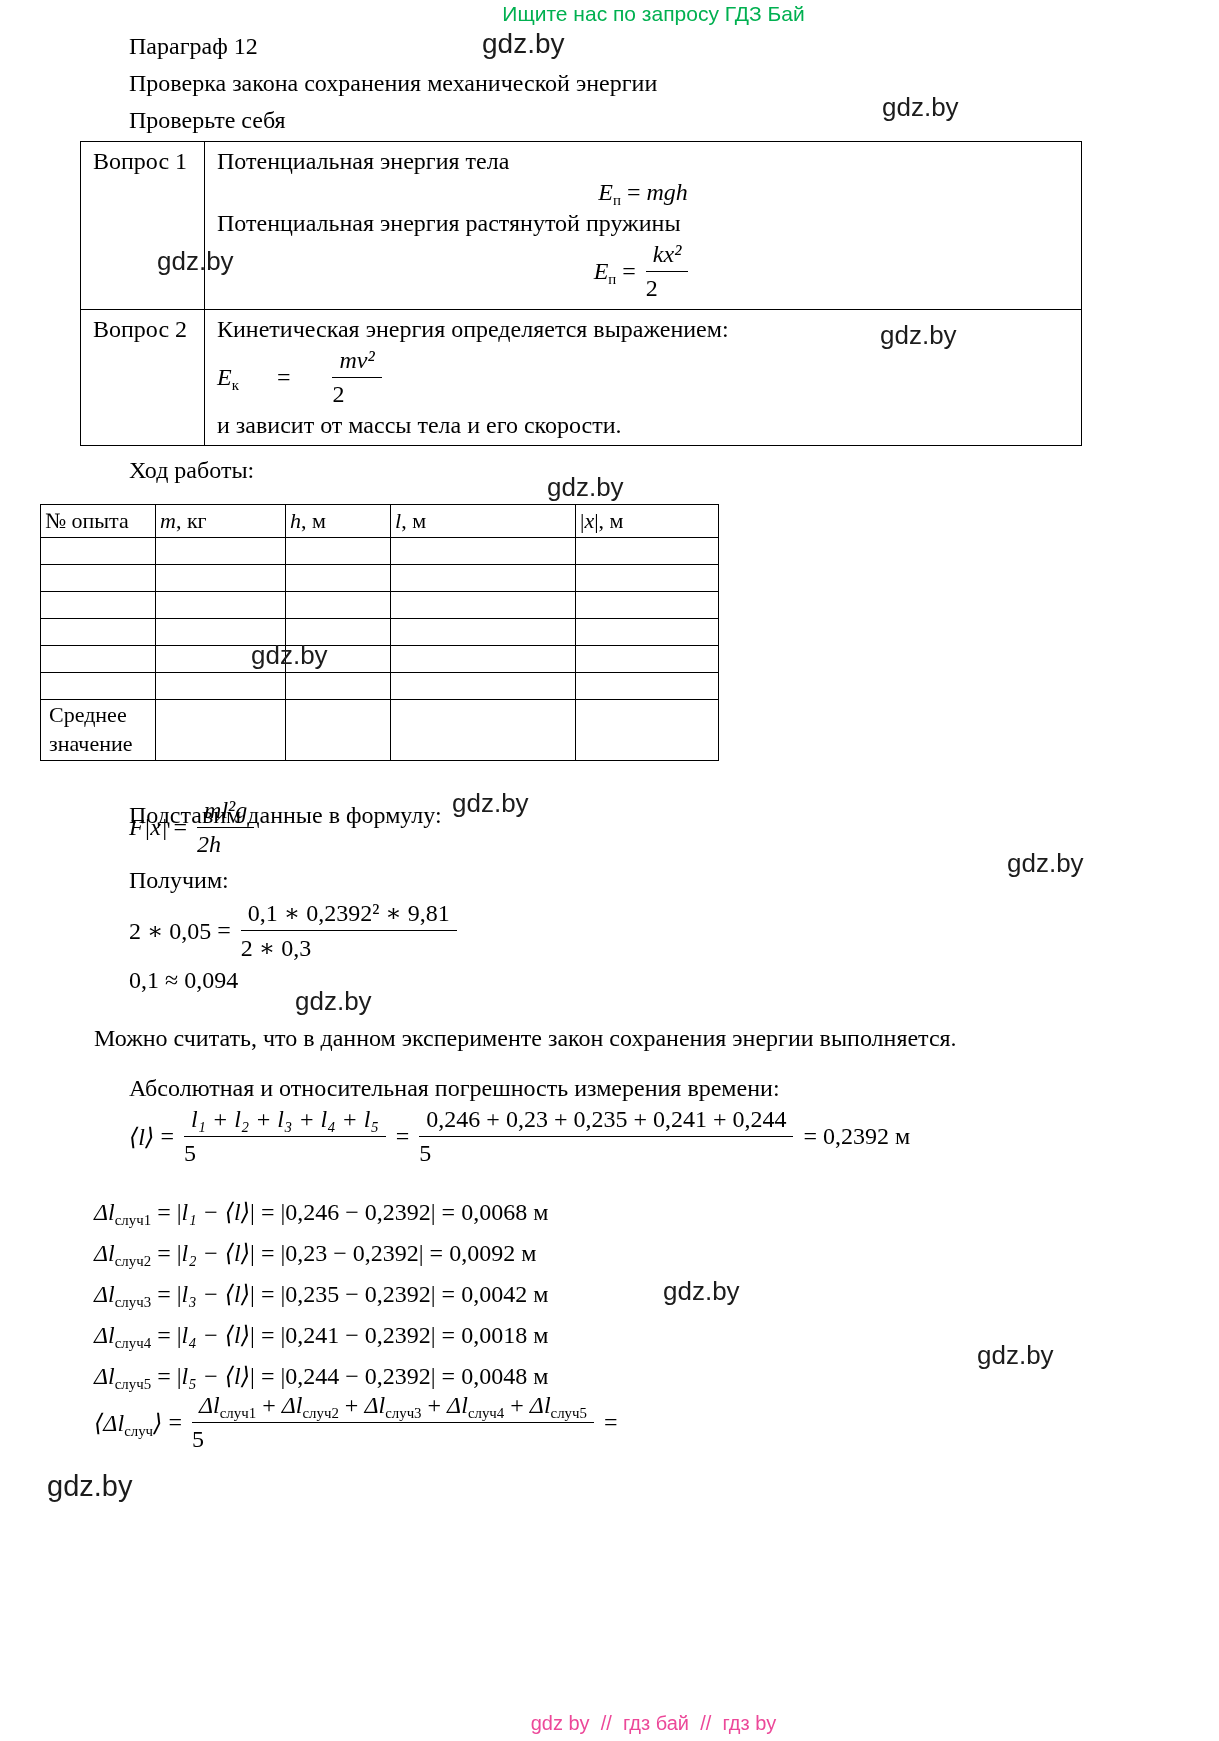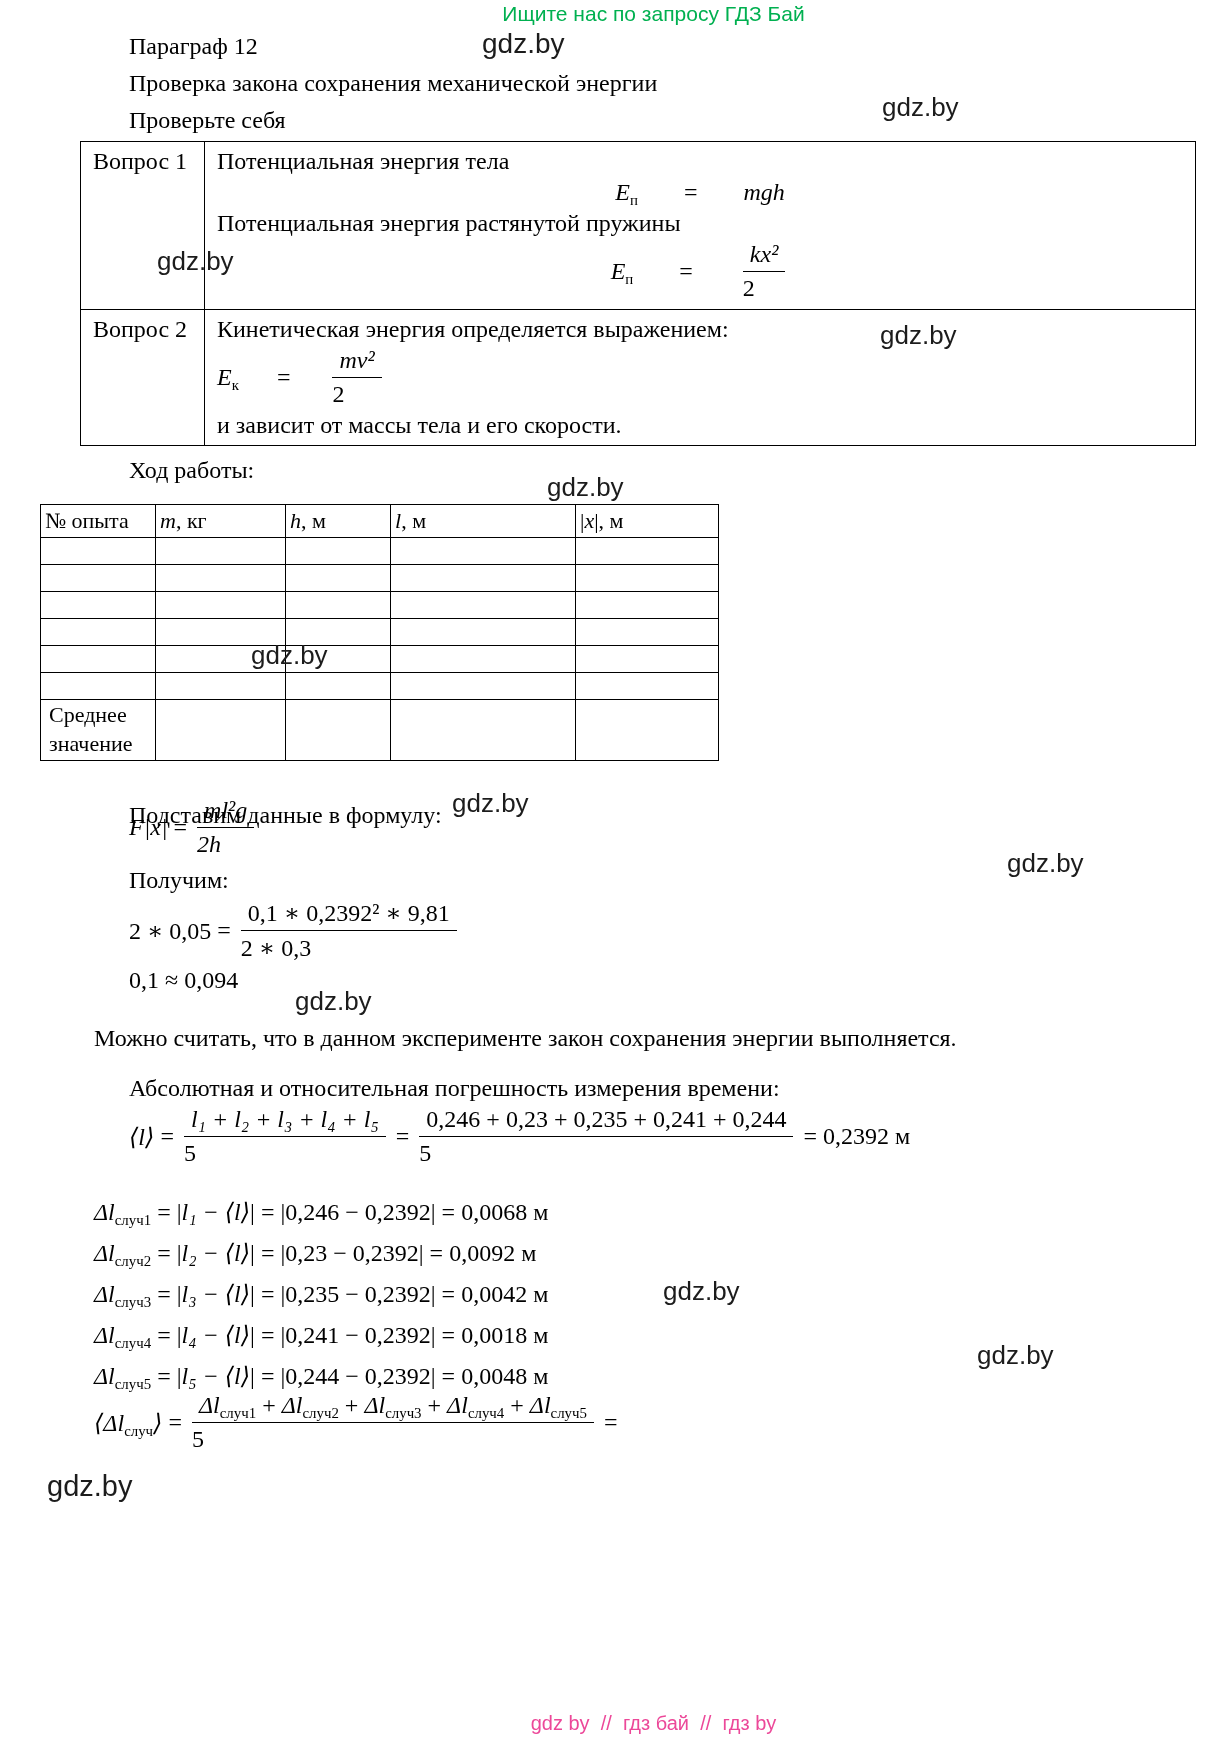--- a/index.html
+++ b/index.html
@@ -12,25 +12,25 @@
   .wm{font-family:"Liberation Sans","DejaVu Sans",sans-serif;color:#1c1c1c;font-size:26px;white-space:nowrap;}
   .text{font-size:24px;white-space:nowrap;}
   .mi{font-style:italic;}
   sub.ms{font-size:0.62em;line-height:0;vertical-align:-0.35em;font-style:normal;}
   .formula{display:flex;align-items:center;font-size:24px;}
   .formula>span{white-space:pre;}
   .frac{display:inline-flex;flex-direction:column;text-align:left;margin:0 4px;}
   .frac .num{border-bottom:1.6px solid #000;padding:0 7px 3px;white-space:nowrap;}
   .frac .den{padding-top:3px;white-space:nowrap;}
   table{border-collapse:collapse;table-layout:fixed;}
-  .qa{width:1116px;font-size:24px;}
+  .qa{width:1002px;font-size:24px;}
   .qa td{border:1.6px solid #000;vertical-align:top;padding:3px 12px;}
   .qa .q-label{padding-top:6px;white-space:nowrap;}
   .qline{white-space:nowrap;margin:3px 0;}
-  .q-center{justify-content:center;margin:4px 0;gap:40px;}
+  .q-center{justify-content:center;margin:4px 0;}
   .q-left{justify-content:flex-start;margin:4px 0;gap:32px;}
   .dt{width:678px;font-size:22px;}
   .dt th,.dt td{border:1.6px solid #000;padding:0 4px;}
   .dt th{font-weight:normal;height:32px;text-align:left;}
   .dt td{height:26px;}
   .dt .avg td{height:60px;vertical-align:middle;}
   .dt .avg .avg-label{line-height:1.3;text-align:left;padding-left:8px;}
   .delta-line{font-size:24px;height:41px;line-height:41px;white-space:nowrap;}
 </style>
 </head>

